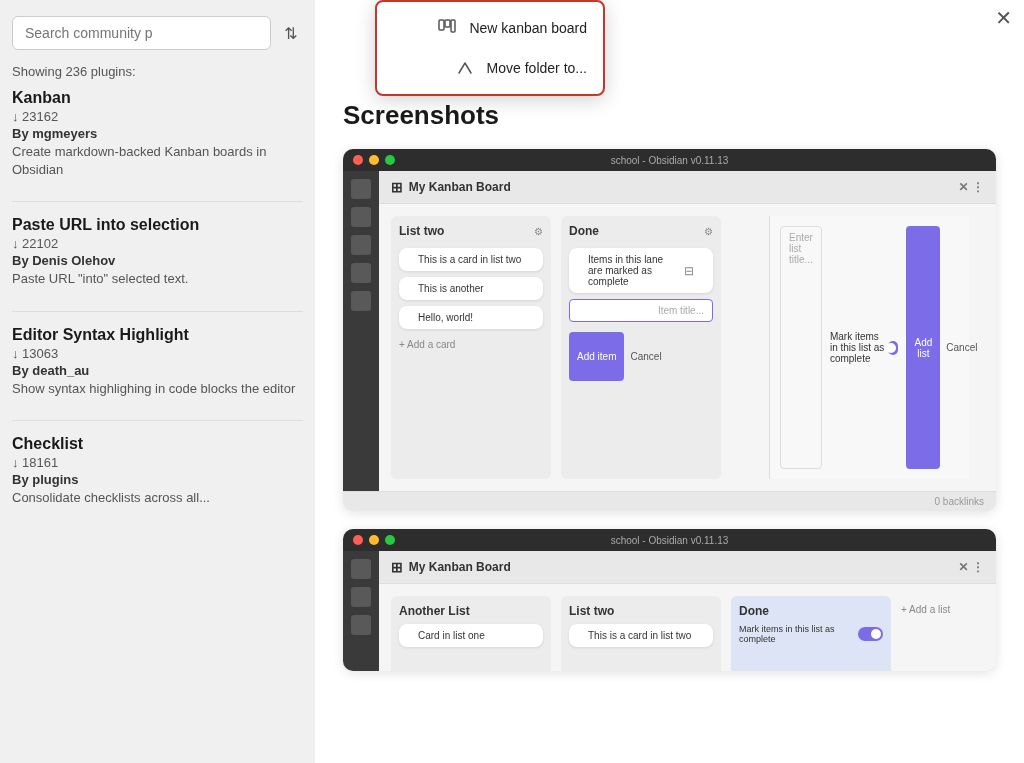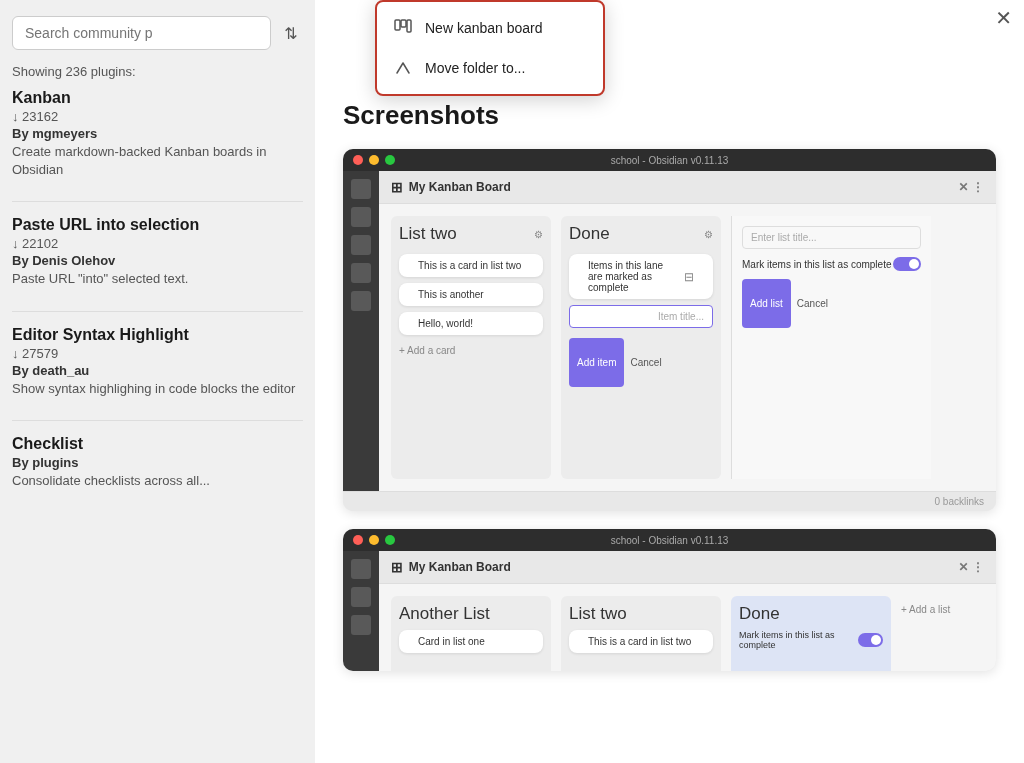--- a/index.html
+++ b/index.html
@@ -126,20 +126,21 @@
     }
 
     .context-menu-item {
       display: flex;
       align-items: center;
       gap: 12px;
       padding: 10px 16px;
       cursor: pointer;
       font-size: 14px;
       color: #222;
+      justify-content: flex-end;
     }
 
     .context-menu-item .menu-icon {
       width: 20px;
       height: 20px;
       display: flex;
       align-items: center;
       justify-content: center;
       color: #555;
     }
@@ -265,22 +266,22 @@
     }
 
     .kanban-col-header {
       display: flex;
       align-items: center;
       justify-content: space-between;
       margin-bottom: 4px;
     }
 
     .kanban-col-title {
-      font-size: 17px;
-      font-weight: 400;
+      font-size: 12px;
+      font-weight: 700;
       color: #333;
     }
 
     .kanban-card {
       background: #fff;
       border-radius: 8px;
       padding: 6px 19px;
       font-size: 10px;
       color: #333;
       box-shadow: 0 1px 3px rgba(0,0,0,0.1);
@@ -328,22 +329,23 @@
       font-size: 10px;
       cursor: pointer;
     }
 
     .kanban-right-panel {
       width: 200px;
       background: #f8f8f8;
       border-left: 1px solid #ddd;
       padding: 10px;
       display: flex;
-      flex-direction: column;
+      flex-direction: row;
       gap: 8px;
+      margin-left: 38px;
     }
 
     .panel-input {
       border: 1px solid #ddd;
       border-radius: 4px;
       padding: 5px 8px;
       font-size: 10px;
       color: #aaa;
       width: 100%;
     }
@@ -434,29 +436,30 @@
     <div class="plugin-name">Paste URL into selection</div>
     <div class="plugin-downloads">↓ 22102</div>
     <div class="plugin-author">By Denis Olehov</div>
     <div class="plugin-desc">Paste URL "into" selected text.</div>
   </div>
 
   <hr class="divider">
 
   <div class="plugin-item">
     <div class="plugin-name">Editor Syntax Highlight</div>
-    <div class="plugin-downloads">↓ 27579</div>
+    <div class="plugin-downloads">↓ 13063</div>
     <div class="plugin-author">By death_au</div>
     <div class="plugin-desc">Show syntax highlighing in code blocks the editor</div>
   </div>
 
   <hr class="divider">
 
   <div class="plugin-item">
     <div class="plugin-name">Checklist</div>
+    <div class="plugin-downloads">↓ 18161</div>
     <div class="plugin-author">By plugins</div>
     <div class="plugin-desc">Consolidate checklists across all...</div>
   </div>
 </div>
 
 <div class="main-content">
 
   <button class="close-btn">✕</button>
 
   <div class="context-menu">

